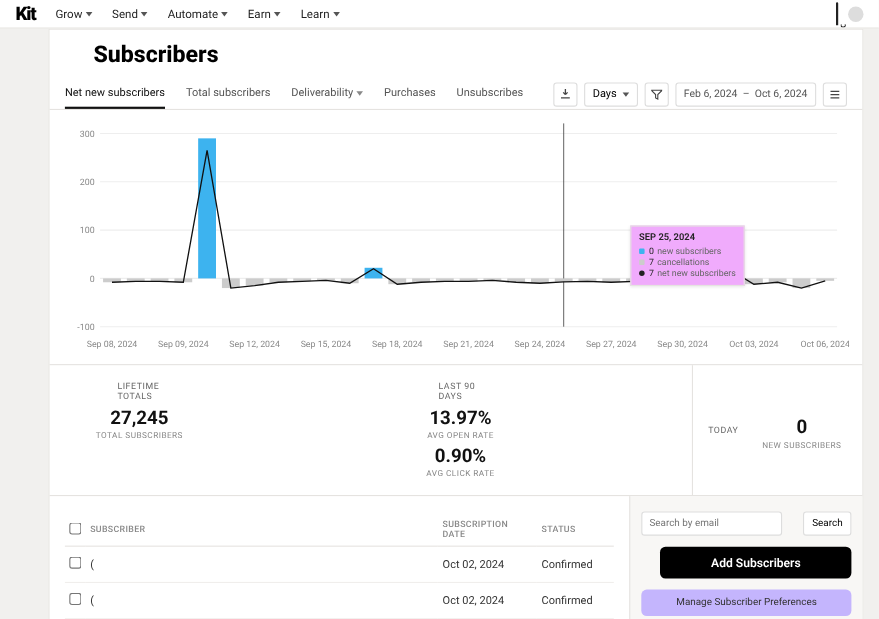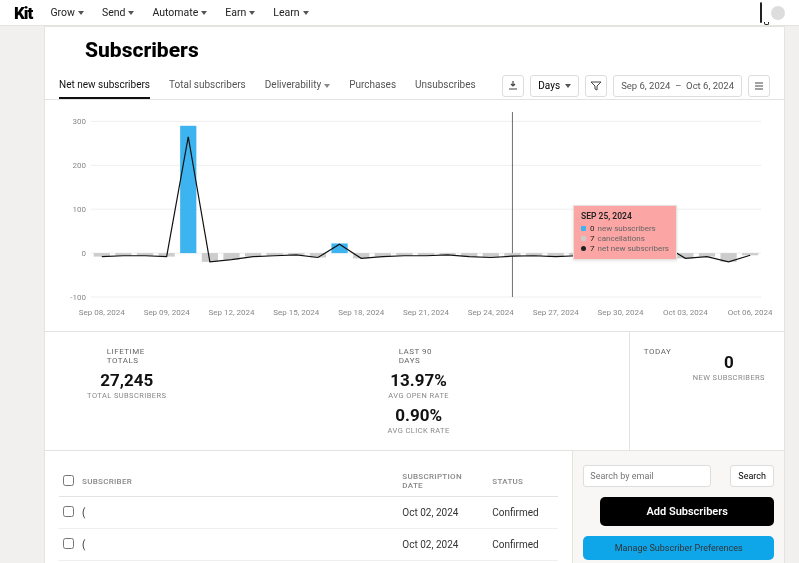--- a/index.html
+++ b/index.html
@@ -18,51 +18,51 @@
 .tabs-row { display: flex; align-items: center; padding: 10px 14px 0 14px; border-bottom: 1px solid #e5e3e0; }
 .tab { font-size: 10px; color: #555; padding: 7px 0; margin-right: 19px; cursor: pointer; border-bottom: 2px solid transparent; white-space: nowrap; }
 .tab.active { color: #111; border-bottom-color: #111; }
 .tab .chev { border-top-color: #888; margin-left: 3px; }
 .tabs-right { margin-left: auto; display: flex; gap: 6px; align-items: center; }
 .icon-btn { width: 22px; height: 22px; border: 1px solid #ddd; border-radius: 3px; display: flex; align-items: center; justify-content: center; cursor: pointer; font-size: 10px; color: #444; }
 .sel-btn { border: 1px solid #ddd; border-radius: 3px; height: 22px; padding: 0 7px; display: flex; align-items: center; font-size: 10px; gap: 5px; cursor: pointer; }
 .date-range { border: 1px solid #ddd; border-radius: 3px; height: 22px; padding: 0 7px; display: flex; align-items: center; font-size: 9.5px; color: #555; white-space: nowrap; }
 .chart-wrap { padding: 12px 12px 0 5px; position: relative; }
 .chart { width: 100%; height: 215px; }
-.tooltip { position: absolute; left: 528px; top: 105px; background: #fca5a5; border: 1px solid #e5e3e0; padding: 5px 7px; font-size: 8.5px; box-shadow: 0 1px 3px rgba(0,0,0,0.1); min-width: 92px; }
+.tooltip { position: absolute; left: 528px; top: 105px; background: #f0abfc; border: 1px solid #e5e3e0; padding: 5px 7px; font-size: 8.5px; box-shadow: 0 1px 3px rgba(0,0,0,0.1); min-width: 92px; }
 .tooltip .tt-date { font-weight: 600; margin-bottom: 3px; font-size: 8.5px; color: #222; }
 .tooltip .tt-row { display: flex; align-items: center; color: #666; font-size: 8px; margin: 1px 0; }
 .tt-sq { width: 5px; height: 5px; border-radius: 1px; margin-right: 4px; flex-shrink: 0; }
 .tt-dot { width: 5px; height: 5px; border-radius: 50%; background: #222; margin-right: 4px; flex-shrink: 0; }
 .tt-num { margin-right: 3px; color: #222; }
 .stats-row { display: flex; border-top: 1px solid #e5e3e0; }
 .stats-left { flex: 1 1 79%; display: flex; padding: 15px 0; }
 .stat { flex: 1; text-align: center; }
 .stat-label { font-size: 8px; color: #666; letter-spacing: .5px; }
 .stat-val { font-size: 17px; font-weight: 700; color: #111; margin-top: 5px; }
 .stat-sub { font-size: 7.5px; color: #888; letter-spacing: .4px; margin-top: 1px; }
 .stat-group { display: flex; align-items: center; flex-direction: column; }
 .stat-group > .stat-label { width: 68px; text-align: left; padding-left: 14px; }
-.stats-right { flex: 0 0 21%; border-left: 1px solid #e5e3e0; display: flex; align-items: flex-start; padding: 15px 0; }
+.stats-right { flex: 0 0 21%; border-left: 1px solid #e5e3e0; display: flex; align-items: center; padding: 15px 0; }
 .content-row { display: flex; border-top: 1px solid #e5e3e0; }
 .content-left { flex: 1 1 79%; padding: 15px 14px; }
 .content-right { flex: 0 0 21%; border-left: 1px solid #e5e3e0; background: #f8f7f5; padding: 14px 10px; display: flex; flex-direction: column; gap: 10px; }
 .section-head { display: flex; align-items: center; justify-content: space-between; margin-bottom: 12px; }
 .section-title { font-size: 13px; font-weight: 600; display: flex; align-items: center; gap: 5px; }
 .sort-ico { font-size: 10px; color: #888; line-height: 6px; }
 .bulk { border: 1px solid #ddd; border-radius: 3px; padding: 4px 7px; font-size: 10px; display: flex; align-items: center; gap: 5px; cursor: pointer; }
 table { width: 100%; border-collapse: collapse; font-size: 10px; color: #333; }
 th { text-align: left; font-size: 8px; color: #888; font-weight: 500; letter-spacing: .3px; padding: 6px 4px; border-bottom: 1px solid #e5e3e0; }
 td { padding: 9px 4px; border-bottom: 1px solid #f0eeec; }
 .cb { width: 11px; height: 11px; }
 .search-row { display: flex; gap: 19px; }
 .search-in { flex: 1; border: 1px solid #ddd; border-radius: 3px; font-size: 9px; padding: 5px 6px; color: #888; background: #fff; }
 .search-btn { border: 1px solid #ddd; border-radius: 3px; font-size: 9px; padding: 5px 7px; background: #fff; cursor: pointer; }
 .btn-black { background: #000; color: #fff; border: none; border-radius: 5px; padding: 8px 0; font-size: 11px; font-weight: 600; cursor: pointer; margin-left: 17px; }
-.btn-light { background: #0ea5e9; border: none; border-radius: 5px; padding: 7px 4px; font-size: 9px; color: #333; cursor: pointer; }
+.btn-light { background: #c4b5fd; border: none; border-radius: 5px; padding: 7px 4px; font-size: 9px; color: #333; cursor: pointer; }
 svg text { font-size: 8px; fill: #888; }
 </style>
 </head>
 <body>
 
 <div class="topbar">
   <div class="logo">Kit</div>
   <div id="nav-items" style="display: flex; gap: 18px;">
       <div class="nav-item">Grow <span class="chev"></span></div>
       <div class="nav-item">Send <span class="chev"></span></div>
@@ -97,21 +97,21 @@
         </div>
       <div class="sel-btn">
           <span>Days</span>
           <span class="chev"></span>
         </div>
       <div class="icon-btn">
           <svg width="10" height="10" viewBox="0 0 10 10">
             <path d="M0 1h10L6 5v4l-2-1V5z" stroke="#444" stroke-width="1" fill="none"></path>
           </svg>
         </div>
-      <div class="date-range"><span>Sep 6, 2024</span>&nbsp;&nbsp;<span>–</span>&nbsp;&nbsp;<span>Oct 6, 2024</span></div>
+      <div class="date-range"><span>Feb 6, 2024</span>&nbsp;&nbsp;<span>–</span>&nbsp;&nbsp;<span>Oct 6, 2024</span></div>
       <div class="icon-btn">
           <svg width="10" height="10" viewBox="0 0 10 10">
             <path d="M1 2h8M1 5h8M1 8h8" stroke="#444" stroke-width="1.2"></path>
           </svg>
         </div>
     </div>
   </div>
 
   <div class="chart-wrap">
     <svg class="chart" id="chart-svg" viewBox="0 0 720 215">

